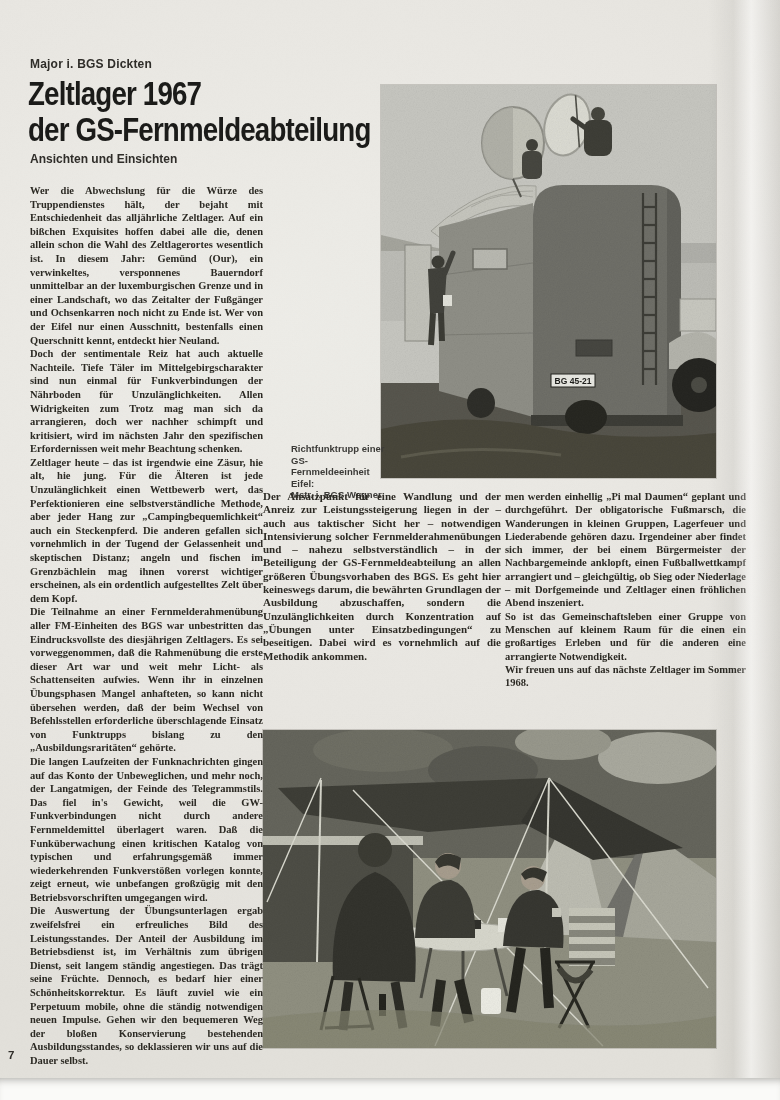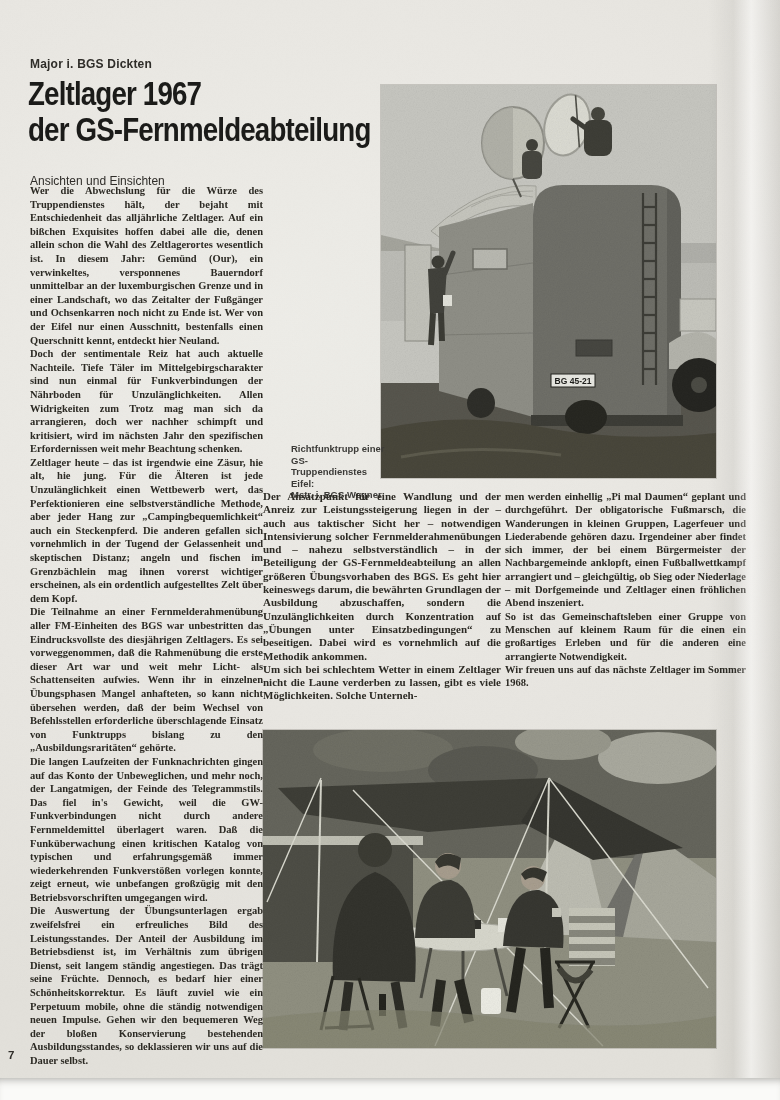--- a/index.html
+++ b/index.html
@@ -14,21 +14,21 @@
                    rgba(255,255,255,0.45) 60%, rgba(0,0,0,0.07) 100%);}
   .page-bottom-edge{position:absolute;left:0;top:1078px;width:780px;height:22px;background:#fafaf8;
         box-shadow:inset 0 7px 9px -6px rgba(60,58,50,0.45);}
   .grain{position:absolute;left:0;top:0;width:780px;height:1078px;pointer-events:none;opacity:.55;}
 
   .author{position:absolute;left:30px;top:57px;font-size:12px;font-weight:bold;color:#2d2b27;
           letter-spacing:.2px;}
   .title{position:absolute;left:28px;top:76px;font-size:33px;line-height:36px;font-weight:bold;
          color:#191917;letter-spacing:-1px;transform:scaleX(.84);transform-origin:left top;
          white-space:nowrap;}
-  .subtitle{position:absolute;left:30px;top:174px;font-size:12px;font-weight:normal;color:#2d2b27;}
+  .subtitle{position:absolute;left:30px;top:152px;font-size:12px;font-weight:bold;color:#2d2b27;}
 
   .bodycol{font-family:"Liberation Serif",serif;color:#2a2822;text-align:justify;
            position:absolute;hyphens:auto;-webkit-hyphens:auto;}
   .bodycol p{margin:0;font-weight:bold;}
   .col-left{left:30px;top:184px;width:233px;font-size:10.5px;line-height:13.6px;}
   .col-mid{left:263px;top:490px;width:238px;font-size:11px;line-height:13.3px;}
   .col-right{left:505px;top:490px;width:241px;font-size:10.5px;line-height:13.3px;}
 
   .photo{position:absolute;box-shadow:0 0 0 1px rgba(90,88,80,.25);}
   .photo-top{left:381px;top:85px;width:335px;height:393px;}
@@ -147,28 +147,27 @@
           <circle cx="318" cy="300" r="8" fill="#4a4a43"></circle>
         </g>
         <path d="M0,344 Q80,326 160,342 T335,348 L335,393 L0,393 Z" fill="#474539"></path>
         <path d="M20,372 Q90,358 180,370" fill="none" stroke="#5c5a4c" stroke-width="3"></path>
         <rect x="0" y="0" width="335" height="393" filter="url(#grainF)" opacity=".16" style="mix-blend-mode:multiply"></rect>
       </svg>
     </div>
 
     <div class="caption caption-top">
       <div>Richtfunktrupp einer GS-</div>
-      <div>Truppendienstes</div>
+      <div>Fernmeldeeinheit</div>
       <div>Eifel:</div>
       <div>Mstr. i. BGS Wegner</div>
     </div>
 
     <div class="bodycol col-mid">
       <p>Der Ansatzpunkt für eine Wandlung und der Anreiz zur Leistungssteigerung liegen in der – auch aus taktischer Sicht her – notwendigen Intensivierung solcher Fernmelderahmenübungen und – nahezu selbstverständlich – in der Beteiligung der GS-Fernmeldeabteilung an allen größeren Übungsvorhaben des BGS. Es geht hier keineswegs darum, die bewährten Grundlagen der Ausbildung abzuschaffen, sondern die Unzulänglichkeiten durch Konzentration auf „Übungen unter Einsatzbedingungen“ zu beseitigen. Dabei wird es vornehmlich auf die Methodik ankommen.</p>
-      <p>Um sich bei schlechtem Wetter in einem Zeltlager nicht die Laune verderben zu lassen, gibt es viele Möglichkeiten. Solche Unterneh-</p>
     </div>
     <div class="bodycol col-right">
       <p>men werden einhellig „Pi mal Daumen“ geplant und durchgeführt. Der obligatorische Fußmarsch, die Wanderungen in kleinen Gruppen, Lagerfeuer und Liederabende gehören dazu. Irgendeiner aber findet sich immer, der bei einem Bürgermeister der Nachbargemeinde anklopft, einen Fußballwettkampf arrangiert und – gleichgültig, ob Sieg oder Niederlage – mit Dorfgemeinde und Zeltlager einen fröhlichen Abend inszeniert.</p>
       <p>So ist das Gemeinschaftsleben einer Gruppe von Menschen auf kleinem Raum für die einen ein großartiges Erleben und für die anderen eine arrangierte Notwendigkeit.</p>
       <p>Wir freuen uns auf das nächste Zeltlager im Sommer 1968.</p>
     </div>
 
     <div class="photo photo-bottom">
       <svg viewBox="0 0 453 318">
         <rect x="0" y="0" width="453" height="318" fill="#8f8f80"></rect>

